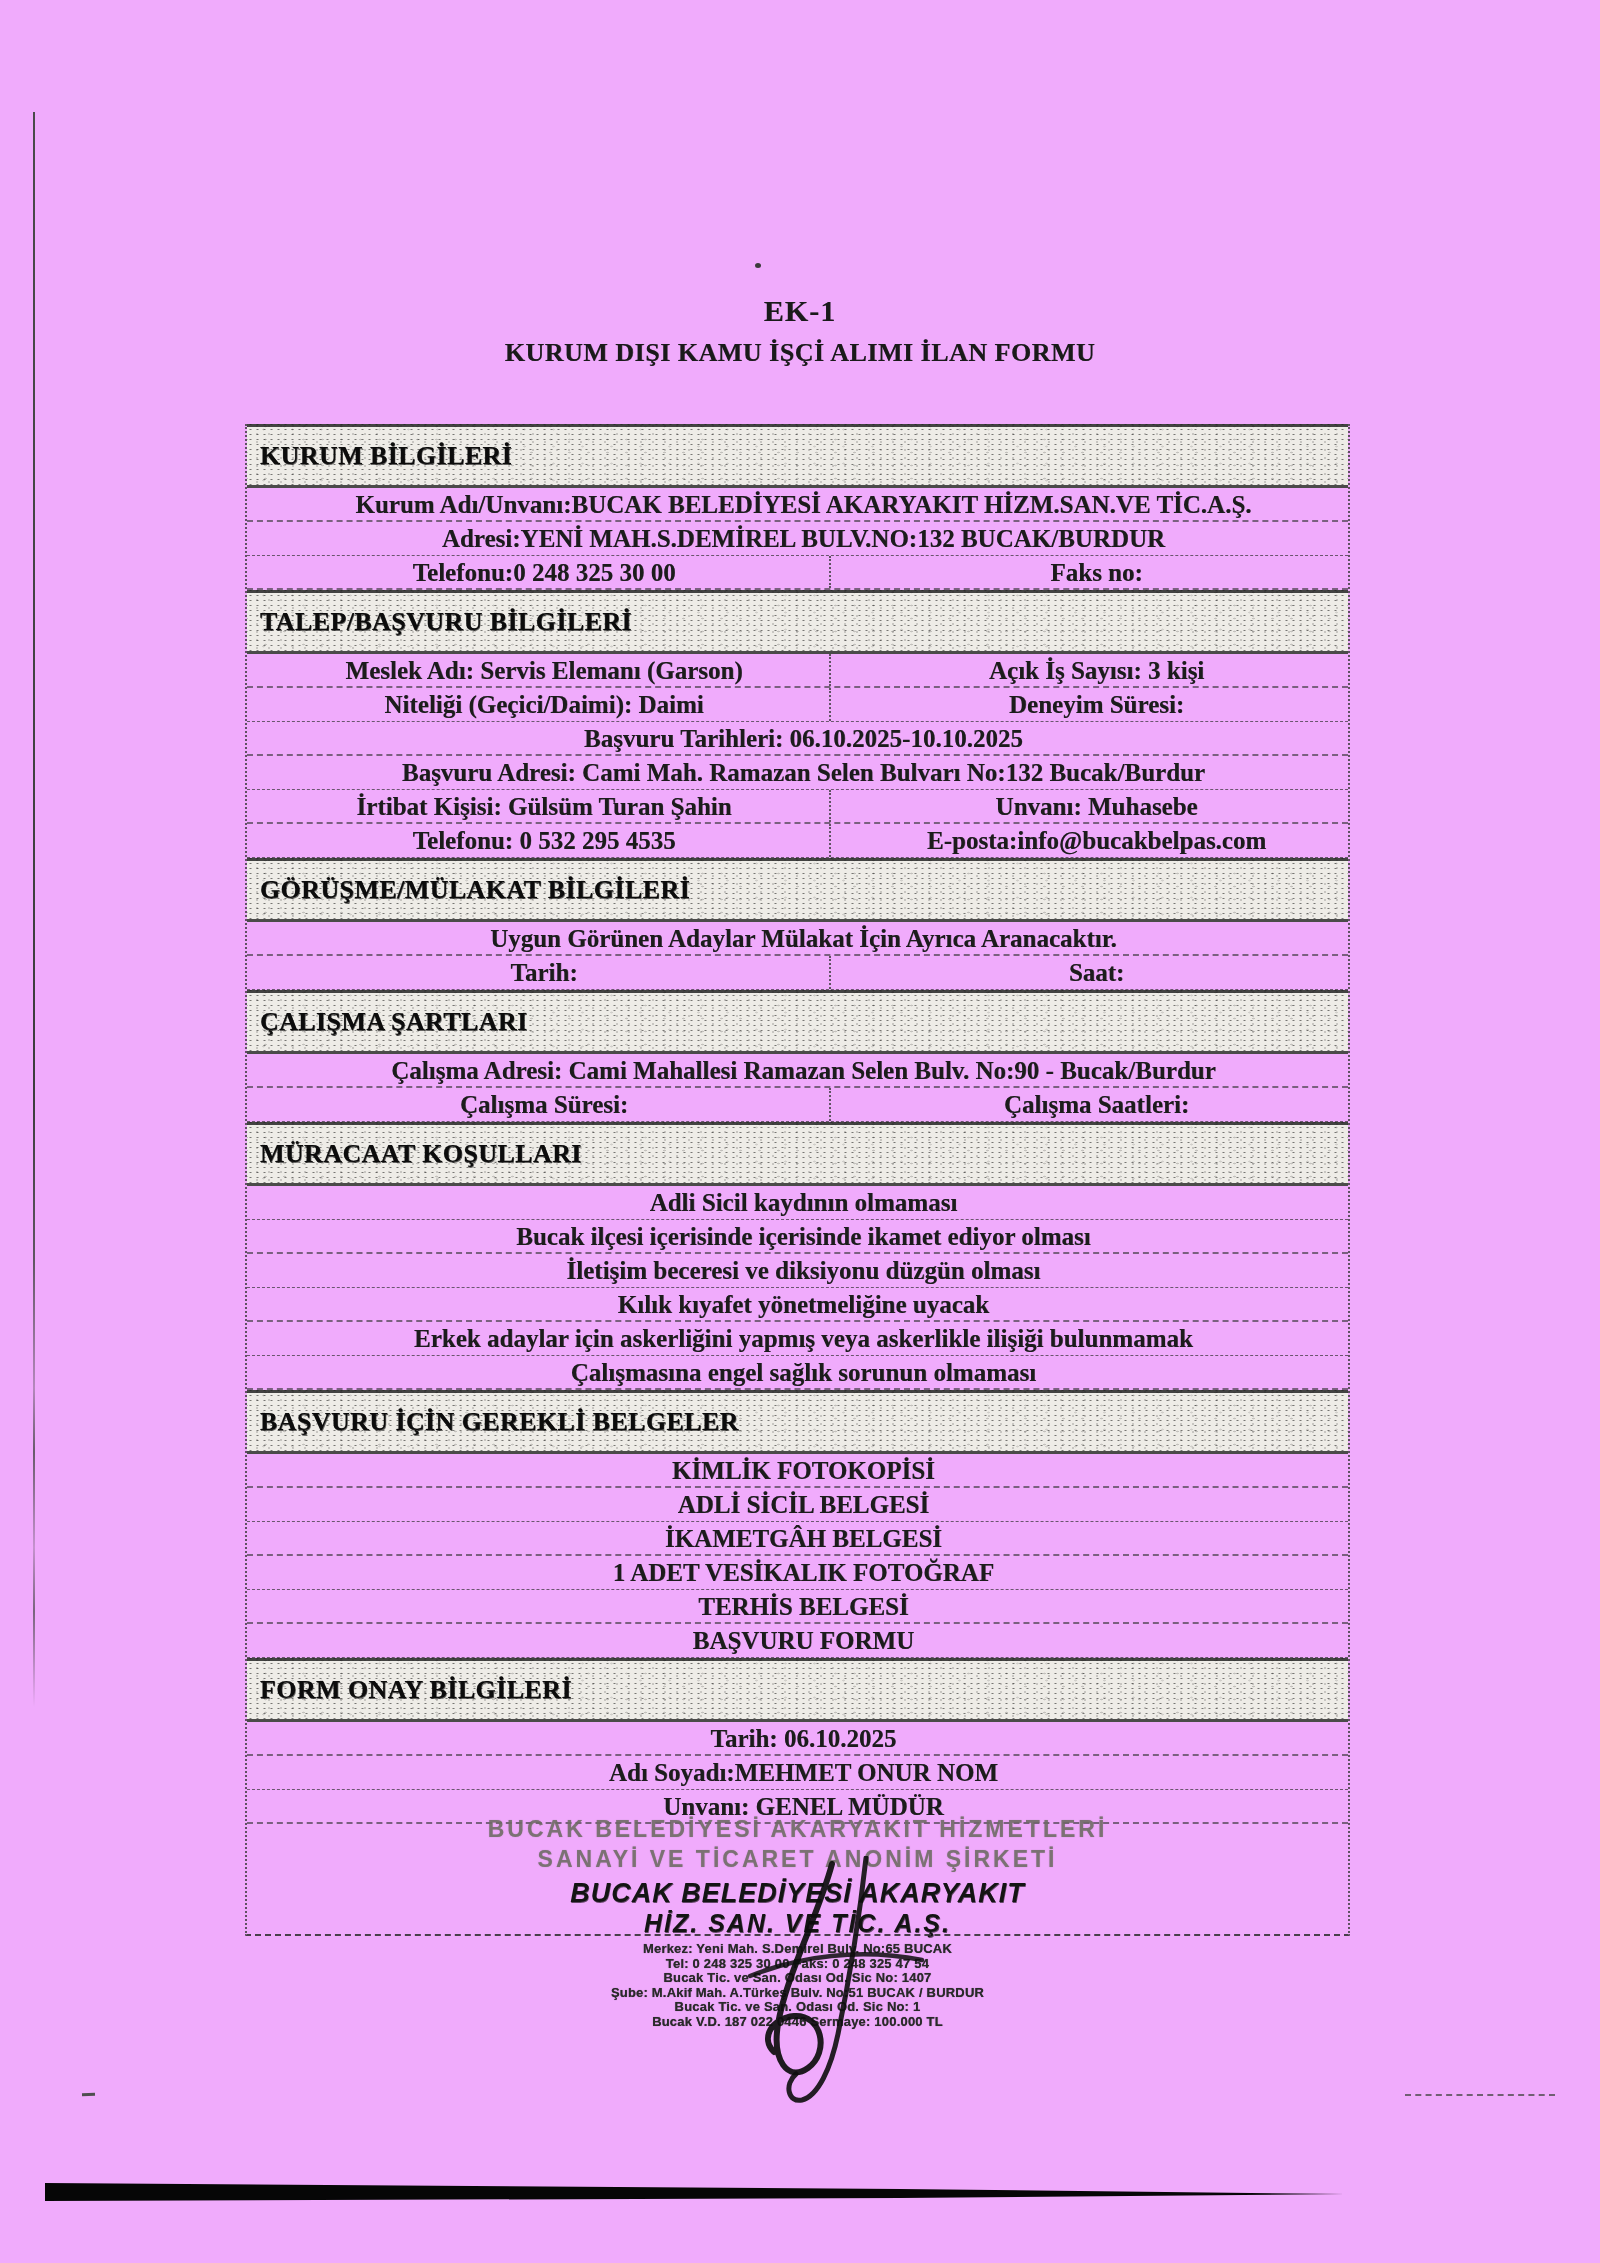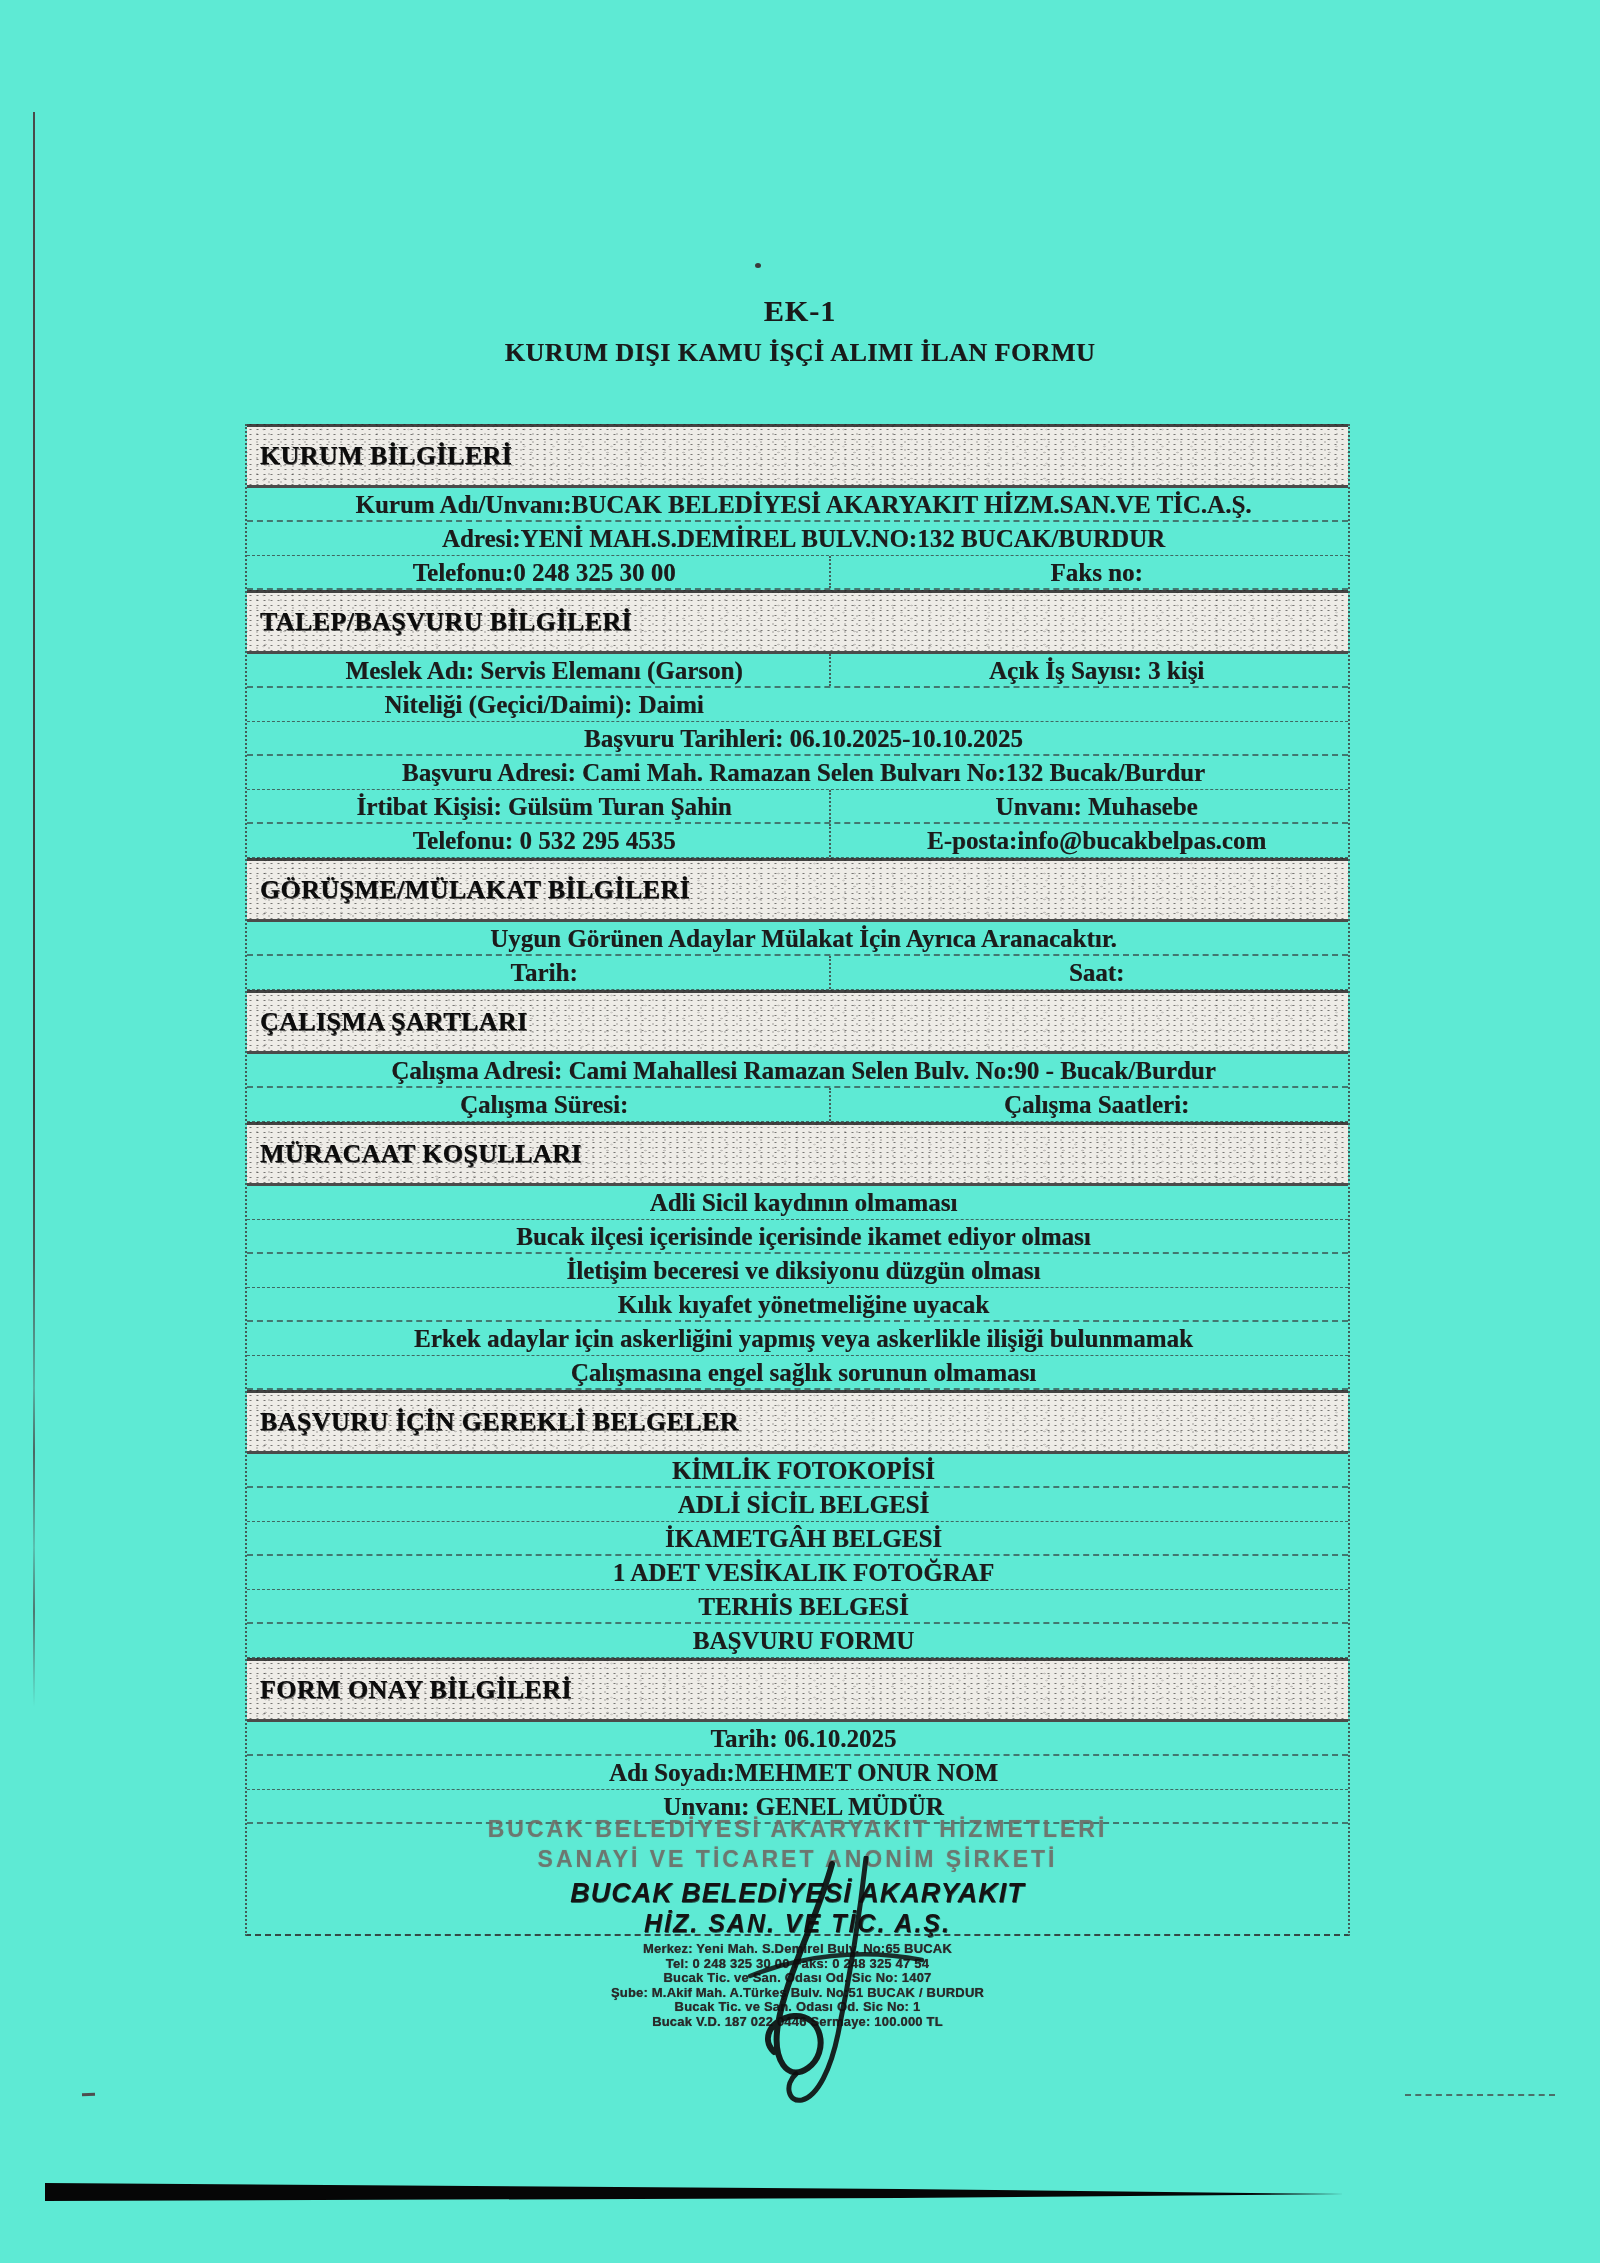--- a/index.html
+++ b/index.html
@@ -1,17 +1,17 @@
 <!DOCTYPE html>
 <html><head>
 <meta charset="utf-8">
 <style>
   html,body{margin:0;padding:0;background:#ffffff;}
   .page{
-    position:relative;width:1600px;height:2263px;background:#5eead4;overflow:hidden;
+    position:relative;width:1600px;height:2263px;background:#f0abfc;overflow:hidden;
     font-family:"Liberation Serif",serif;color:#1a1a1a;
   }
   
   .left-line{
     position:absolute;left:33px;top:112px;width:2px;height:1595px;
     background:linear-gradient(to bottom,
       #4a4a4a 0%, #3c3c3c 62%,
       rgba(70,70,70,.85) 72%, rgba(70,70,70,.35) 80%,
       rgba(70,70,70,.8) 84%, rgba(70,70,70,.25) 90%,
       rgba(70,70,70,.7) 94%, rgba(70,70,70,0) 100%);
@@ -123,20 +123,21 @@
 
     <div class="sec-header">
       <span>TALEP/BAŞVURU BİLGİLERİ</span>
     </div>
     <div class="row two">
       <div class="cell left">Meslek Adı: Servis Elemanı (Garson)</div>
       <div class="cell right">Açık İş Sayısı: 3 kişi</div>
     </div>
     <div class="row two alt">
       <div class="cell left">Niteliği (Geçici/Daimi): Daimi</div>
+      <div class="cell right">Deneyim Süresi:</div>
     </div>
     <div class="row">
       <div class="cell">Başvuru Tarihleri: 06.10.2025-10.10.2025</div>
     </div>
     <div class="row alt">
       <div class="cell">Başvuru Adresi: Cami Mah. Ramazan Selen Bulvarı No:132 Bucak/Burdur</div>
     </div>
     <div class="row two">
       <div class="cell left">İrtibat Kişisi: Gülsüm Turan Şahin</div>
       <div class="cell right">Unvanı: Muhasebe</div>

